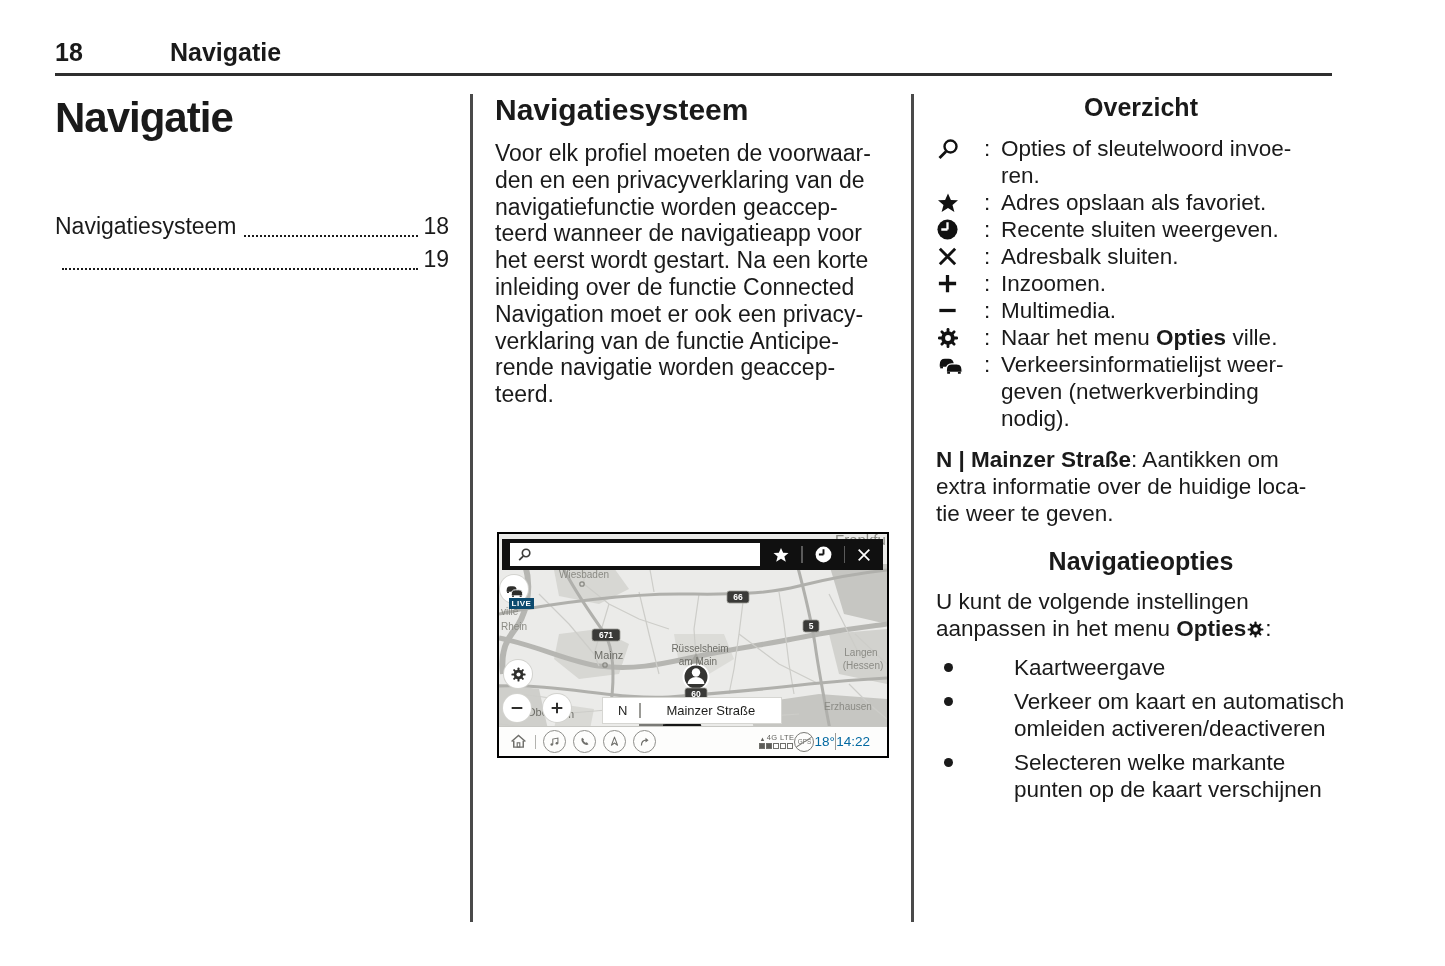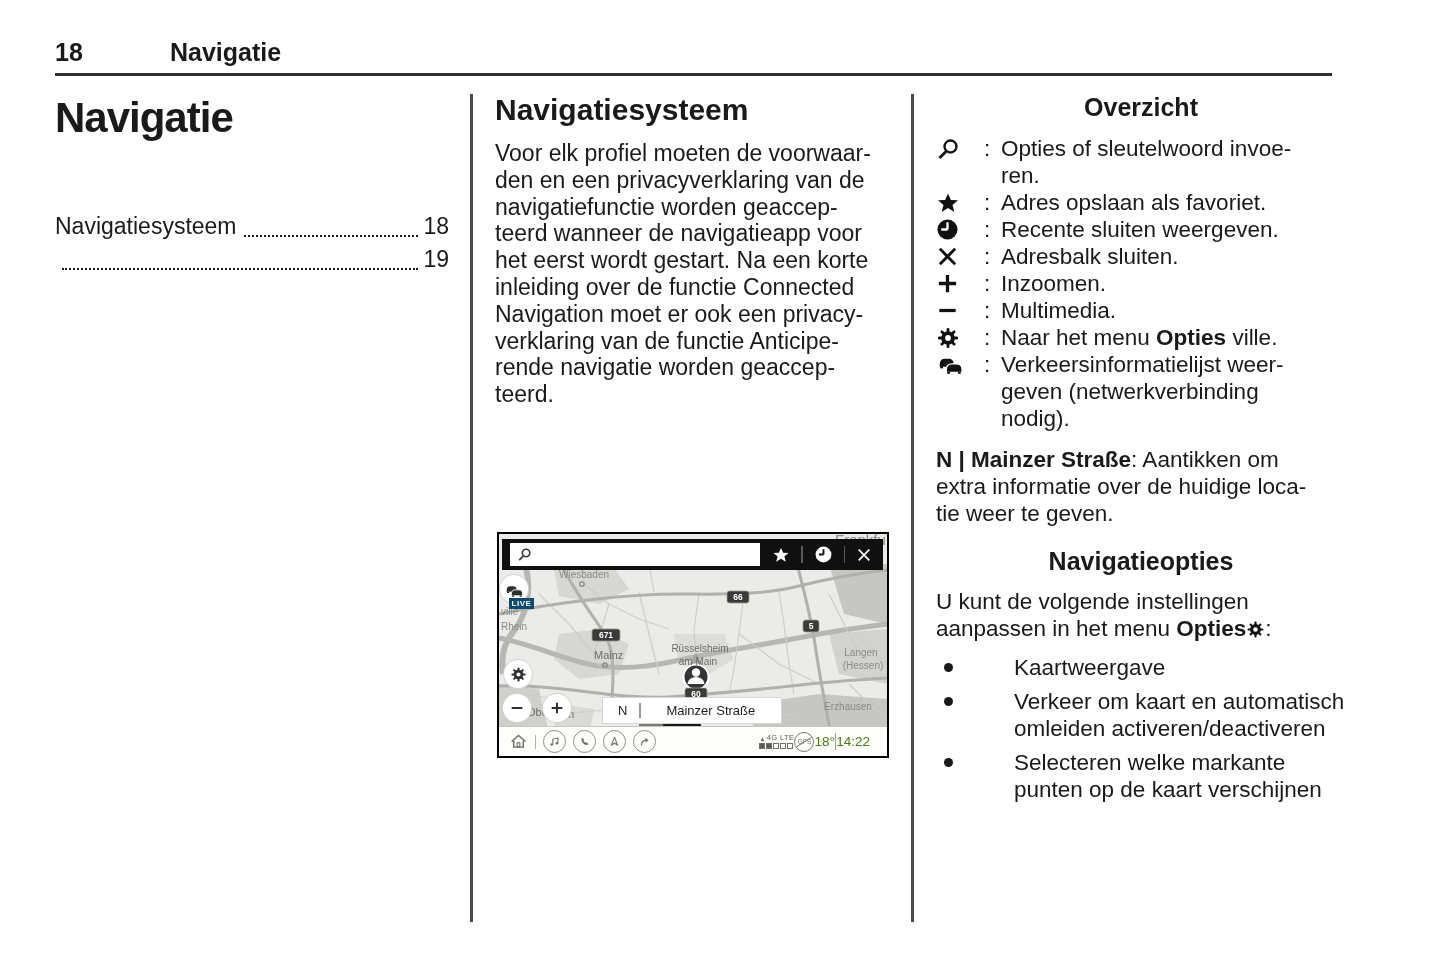--- a/index.html
+++ b/index.html
@@ -80,21 +80,21 @@
   .net-top{display:flex;align-items:flex-end;font-size:7.5px;letter-spacing:.4px;color:#5f5f5b;}
   .net-ant{font-size:6px;margin-right:1px;}
   .bars{display:flex;gap:1.5px;margin-top:1.5px;}
   .bars span{width:5.5px;height:5.5px;border:1px solid #6f6f6b;box-sizing:border-box;}
   .bars span.f{background:#5c5c58;}
   .gps-badge{position:relative;width:20px;height:20px;border:1.5px solid #7a7a76;border-radius:50%;
              box-sizing:border-box;display:flex;align-items:center;justify-content:center;
              font-size:6.3px;color:#6f6f6b;overflow:hidden;}
   .gps-badge::after{content:"";position:absolute;left:-3px;top:8.5px;width:26px;height:1.4px;
              background:#7a7a76;transform:rotate(-33deg);}
-  .st-temp,.st-time{font-size:13.5px;color:#4d7c0f;}
+  .st-temp,.st-time{font-size:13.5px;color:#0369a1;}
   .st-vsep{width:1.3px;height:17px;background:#9a9a96;}
 </style>
 </head>
 <body>
 
 <div class="page">
 
   <div class="hdr">
     <span class="pnum">18</span>
     <span class="chap">Navigatie</span>

